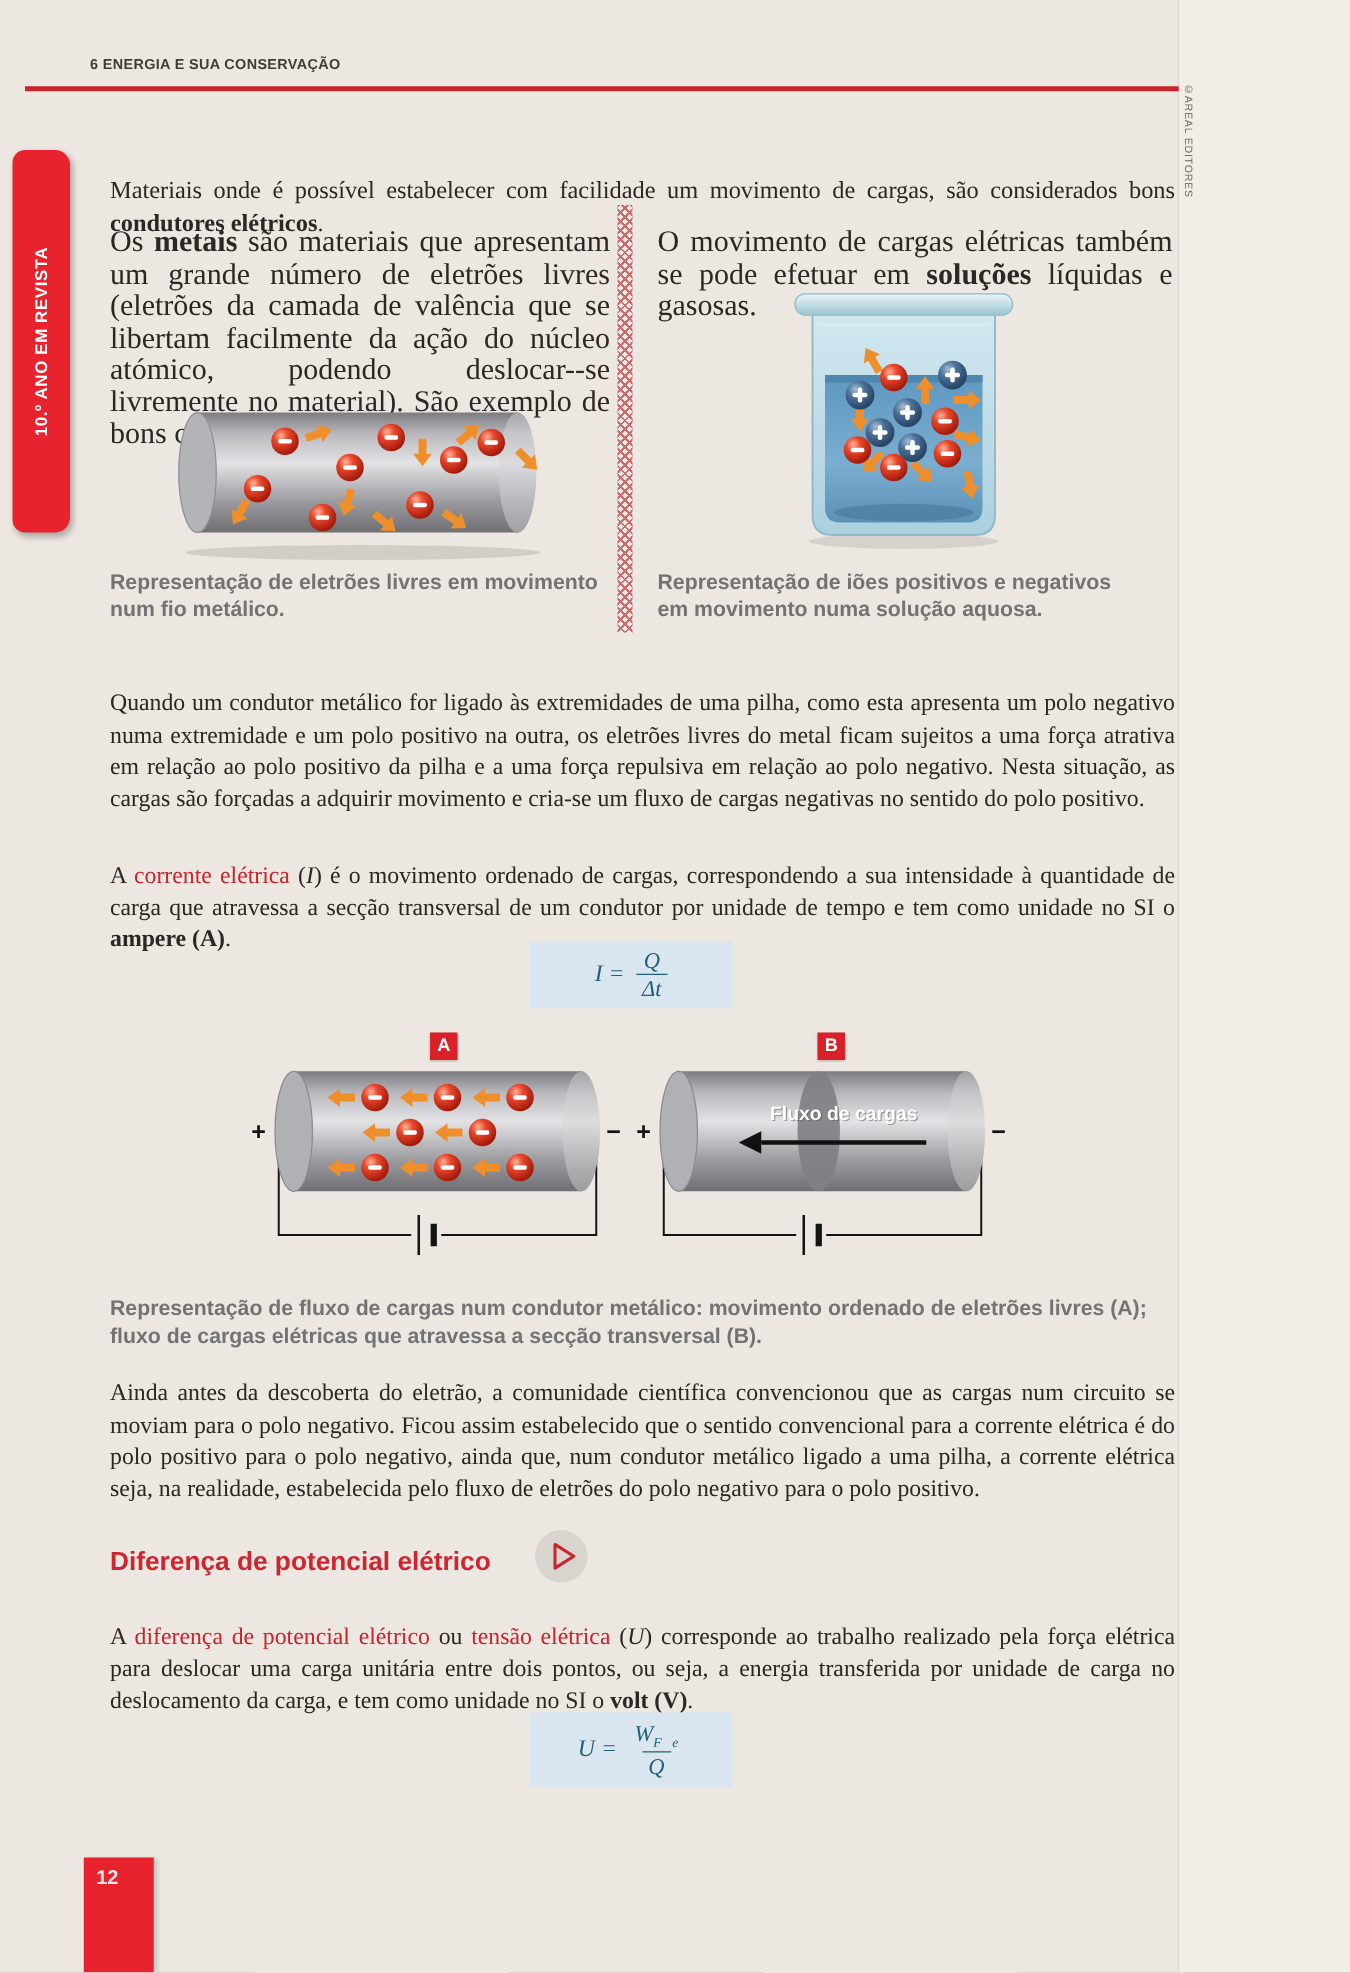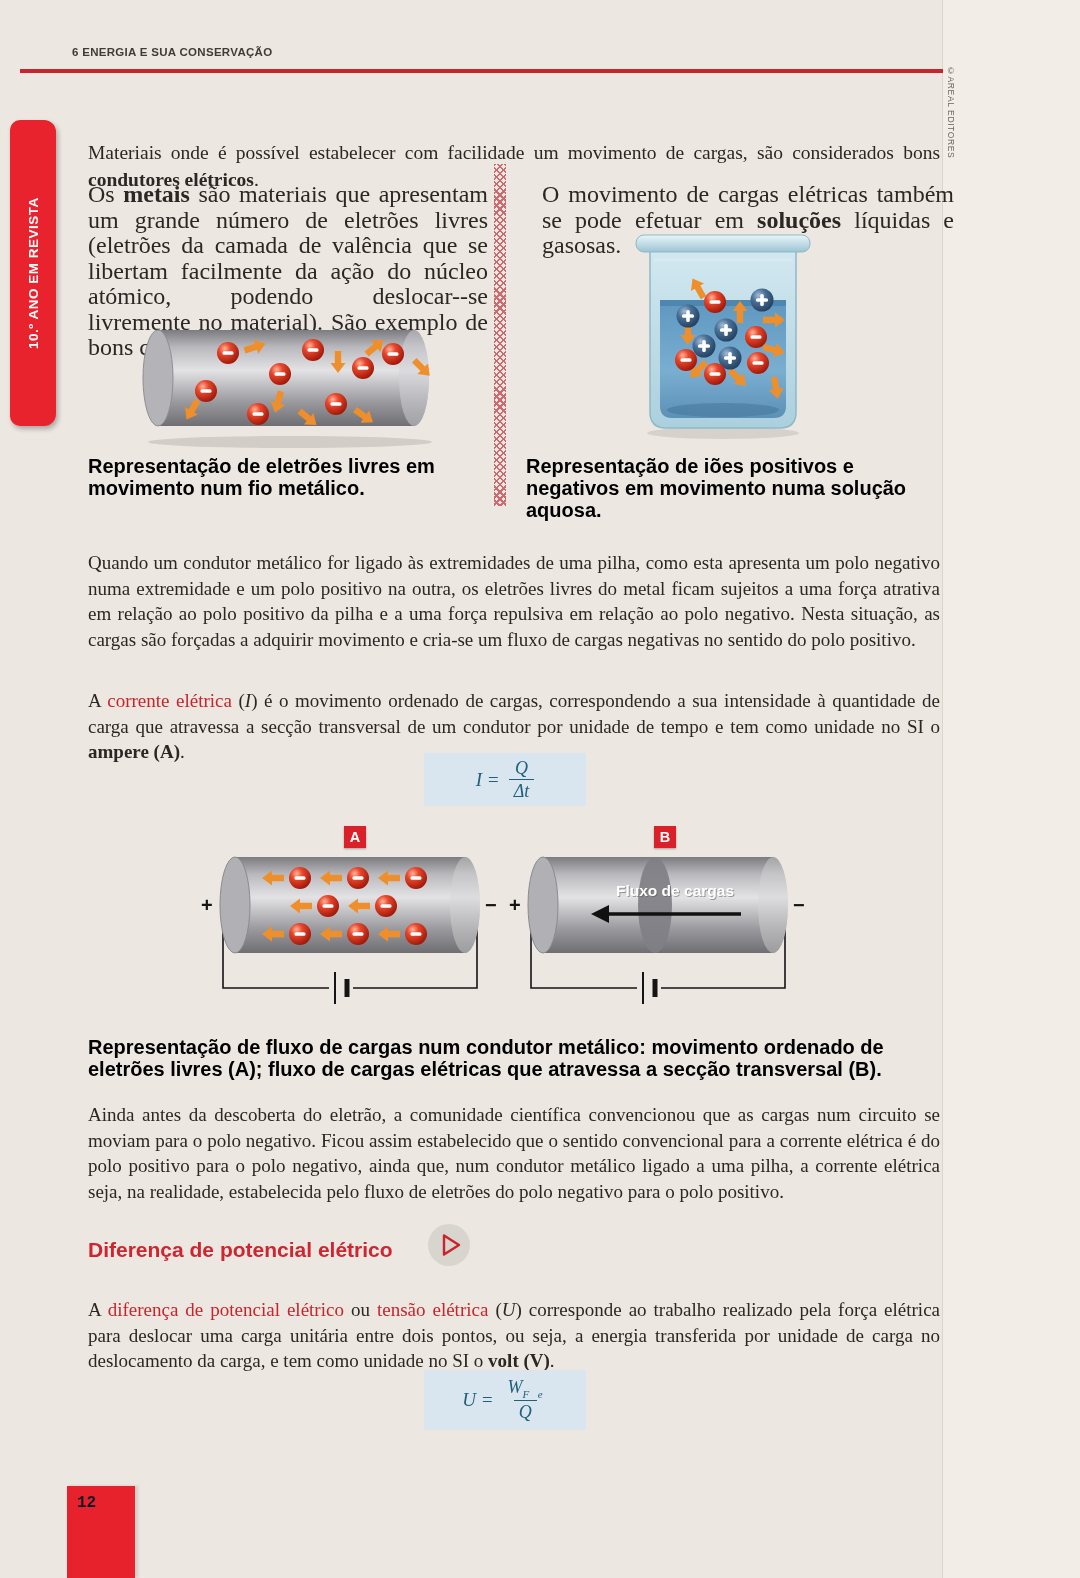--- a/index.html
+++ b/index.html
@@ -13,29 +13,29 @@
             border-radius:10px 12px 12px 10px;box-shadow:2px 3px 5px rgba(0,0,0,.28);}
   .side-tab span{position:absolute;inset:0;display:flex;align-items:center;justify-content:center;
             writing-mode:vertical-rl;transform:rotate(180deg);color:#fff;
             font-family:"Liberation Sans",sans-serif;font-weight:bold;font-size:13.5px;letter-spacing:.5px;}
   .copyright{position:absolute;left:946px;top:66px;writing-mode:vertical-rl;
             font-family:"Liberation Sans",sans-serif;font-size:8.5px;color:#6b665f;letter-spacing:.6px;}
   .body-text{position:absolute;left:88px;width:852px;font-size:19px;line-height:25.5px;text-align:justify;}
   .intro{top:94px;font-size:19.5px;line-height:27px;margin-top:45px;}
   .col{position:absolute;top:158px;font-size:24px;line-height:25.5px;text-align:justify;}
   .col-left{left:88px;width:400px;}
-  .col-right{left:526px;width:412px;margin-left:16px;}
+  .col-right{left:526px;width:412px;}
   .red{color:#c9242b;}
   .ital{font-style:italic;}
   .zigzag{position:absolute;left:494px;top:164px;width:12px;height:342px;opacity:.85;
       background:
         repeating-linear-gradient(45deg,rgba(0,0,0,0) 0 3.4px,#c4565c 3.4px 5px),
         repeating-linear-gradient(-45deg,rgba(0,0,0,0) 0 3.4px,#c4565c 3.4px 5px);}
   .caption{position:absolute;font-family:"Liberation Sans",sans-serif;font-weight:bold;
-           font-size:20px;line-height:22px;color:#000000;}
+           font-size:17px;line-height:22px;color:#737373;}
   .cap-left{left:88px;top:455px;width:392px;}
   .cap-right{left:526px;top:455px;width:392px;}
   .cap-diagram{left:88px;top:1013px;width:852px;margin-top:23px;}
   .wire-svg{position:absolute;left:128px;top:318px;width:318px;height:132px;}
   .beaker-svg{position:absolute;left:628px;top:224px;width:190px;height:216px;}
   .formula{position:absolute;left:424px;width:162px;background:#d9e6ef;color:#20607a;
            display:flex;align-items:center;justify-content:center;font-style:italic;font-size:19px;}
   .formula-1{top:753px;height:53px;}
   .formula-2{top:1370px;height:60px;}
   .frac{display:inline-flex;flex-direction:column;align-items:center;margin-left:9px;line-height:1.12;font-size:18px;}
@@ -49,22 +49,22 @@
   .dlabel-b{left:654px;top:826px;}
   .cyl-svg{position:absolute;width:312px;height:158px;}
   .cyl-a{left:195px;top:848px;}
   .cyl-b{left:503px;top:848px;}
   .sign{font-family:"Liberation Sans",sans-serif;font-weight:bold;font-size:20px;fill:#141414;}
   .fluxtext{font-family:"Liberation Sans",sans-serif;font-weight:bold;font-size:15.5px;}
   .section-heading{position:absolute;left:88px;top:1238px;font-family:"Liberation Sans",sans-serif;
           font-weight:bold;font-size:21px;color:#cf2530;}
   .play{position:absolute;left:428px;top:1224px;width:42px;height:42px;border-radius:50%;
         background:#d8d4ce;cursor:pointer;}
-  .page-num{position:absolute;left:67px;top:1486px;width:68px;height:92px;background:#e8222c;
-        color:#0f172a;font-family:Liberation Mono, monospace;font-weight:bold;font-size:16px;
+  .page-num{position:absolute;left:67px;top:1486px;width:56px;height:92px;background:#e8222c;
+        color:#e5e5e5;font-family:Liberation Sans, sans-serif;font-weight:bold;font-size:16px;
         padding:8px 0 0 10px;box-sizing:border-box;box-shadow:3px 0 3px rgba(0,0,0,.12);}
 </style>
 </head>
 <body>
 
 <div class="page">
 
   <svg width="0" height="0" style="position:absolute">
     <defs>
       <radialGradient id="gE" cx="35%" cy="30%" r="75%">

